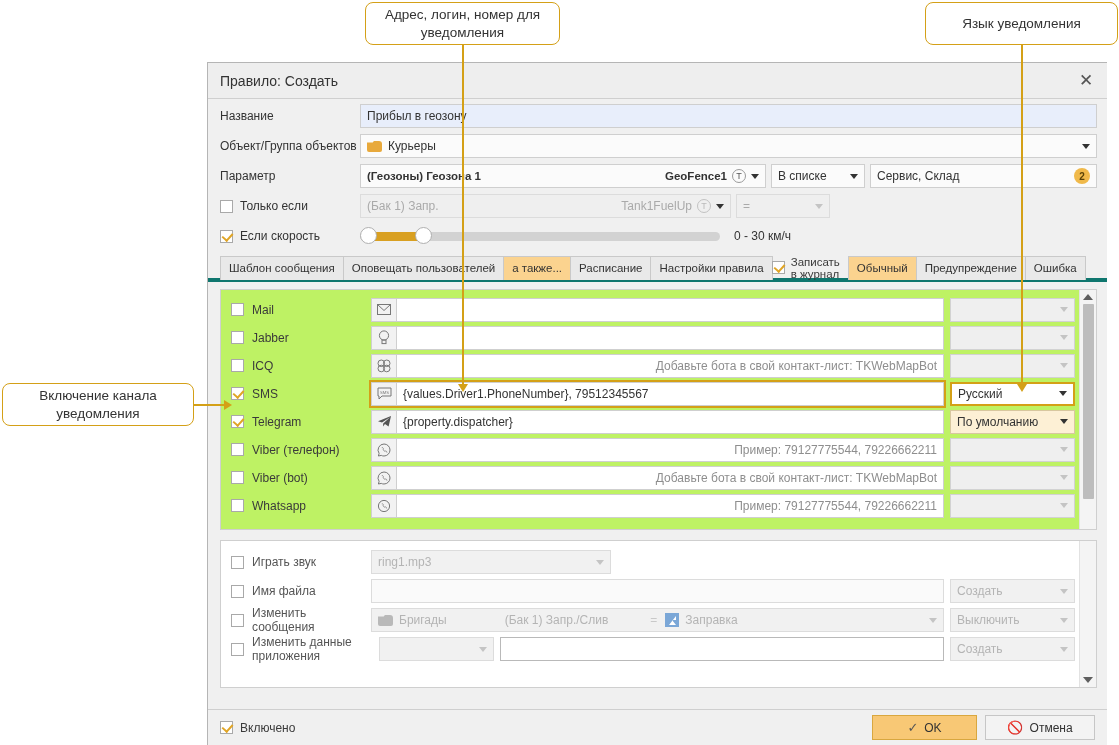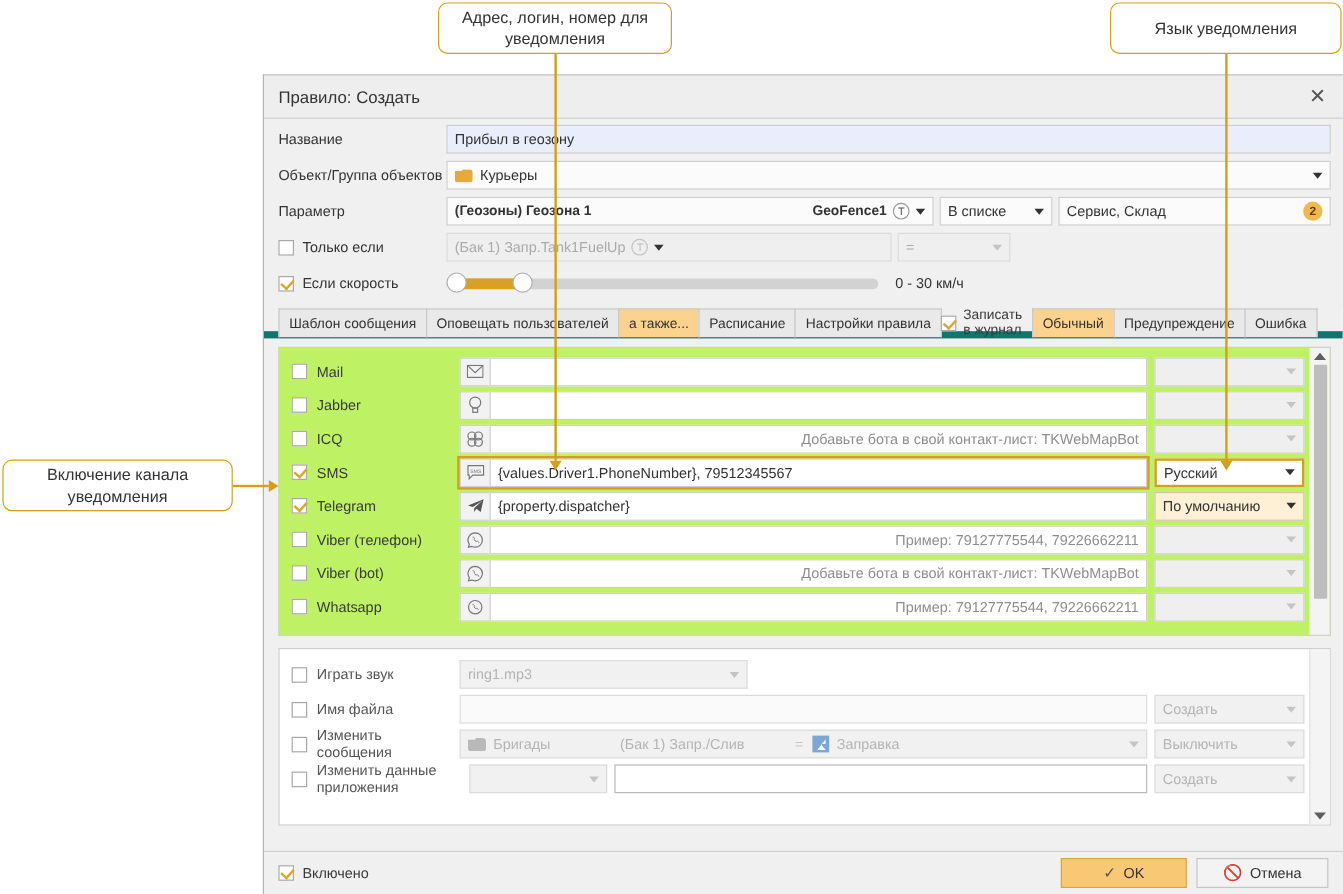--- a/index.html
+++ b/index.html
@@ -40,21 +40,21 @@
     position: absolute; width: 0; height: 0;
     border-top: 5px solid transparent;
     border-bottom: 5px solid transparent;
     border-left: 8px solid #d4a017;
     z-index: 36;
   }
 
   
   .dialog {
     position: absolute;
-    left: 219px; top: 62px;
+    left: 207px; top: 62px;
     width: 900px; height: 683px;
     background: #f0f0f0;
     border: 1px solid #b5b5b5;
     border-right: none; border-bottom: none;
     display: flex; flex-direction: column;
   }
   .titlebar {
     height: 36px; flex: 0 0 36px;
     background: #eeeeee;
     border-bottom: 1px solid #cfcfcf;
@@ -140,23 +140,23 @@
   .strack { position: absolute; left: 0; right: 0; height: 9px; background: #d2d2d2; border-radius: 5px; }
   .sfill { position: absolute; left: 9px; width: 55px; height: 9px; background: #d9a021; }
   .sknob {
     position: absolute; width: 17px; height: 17px; border-radius: 50%;
     background: #fff; border: 1px solid #b0b0b0; top: 3px;
   }
   .sval { margin-left: 14px; font-size: 12px; color: #333; white-space: nowrap; }
 
   
   .tabstrip {
-    display: flex; align-items: flex-start;
+    display: flex; align-items: center;
     height: 25px; padding: 0 24px 0 12px;
-    border-bottom: 6px solid #0f766e;
+    border-bottom: 4px solid #0f766e;
     position: relative;
   }
   .tab {
     height: 24px; padding: 0 8px;
     display: flex; align-items: center;
     font-size: 11.5px; color: #333;
     background: #e9e9e9;
     border: 1px solid #c9c9c9; border-bottom: none;
     margin-right: -1px; cursor: pointer; white-space: nowrap;
   }
@@ -318,21 +318,21 @@
           <span>Сервис, Склад</span>
           <span class="cbadge">2</span>
         </div>
       </div>
 
       <div class="frow">
         <span class="flabel flabel-cb">
           <span class="cb"></span>
           <span>Только если</span>
         </span>
-        <div class="inp disabled" style="width:371px; ">
+        <div class="inp disabled" style="width:371px; justify-content:space-between;">
           <span>(Бак 1) Запр.</span>
           <span style="display:flex;align-items:center;">
             <span>Tank1FuelUp</span>
             <span class="tbadge dis">T</span>
             <span class="caret"></span>
           </span>
         </div>
         <div class="inp disabled" style="width:94px; margin-left:5px; justify-content:space-between;">
           <span>=</span>
           <span class="caret dis"></span>

